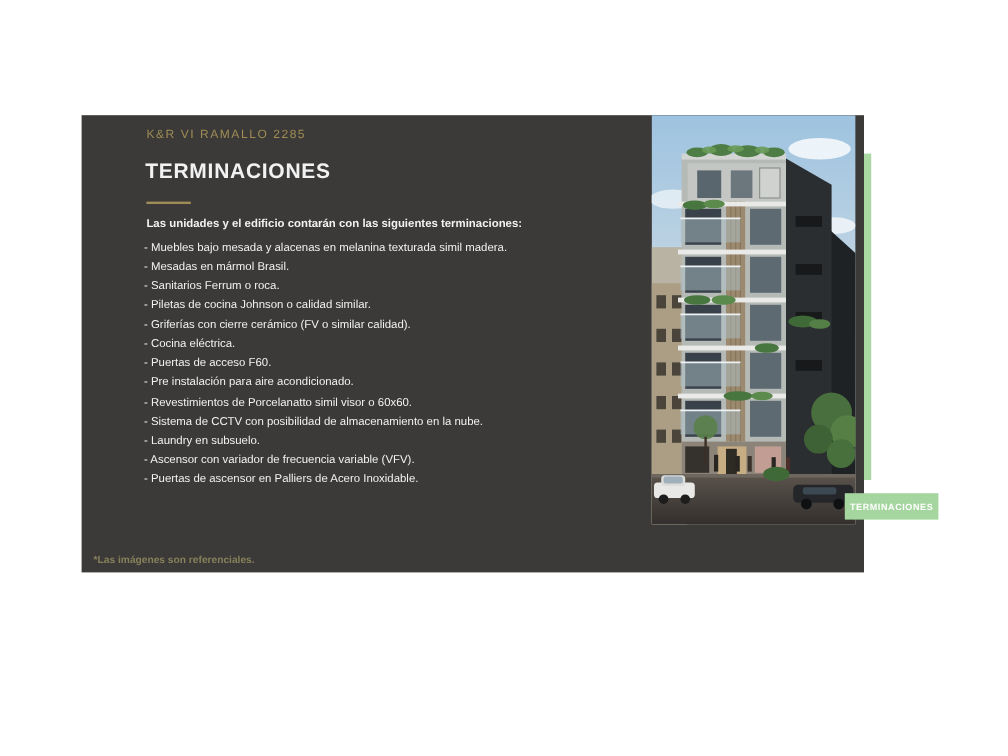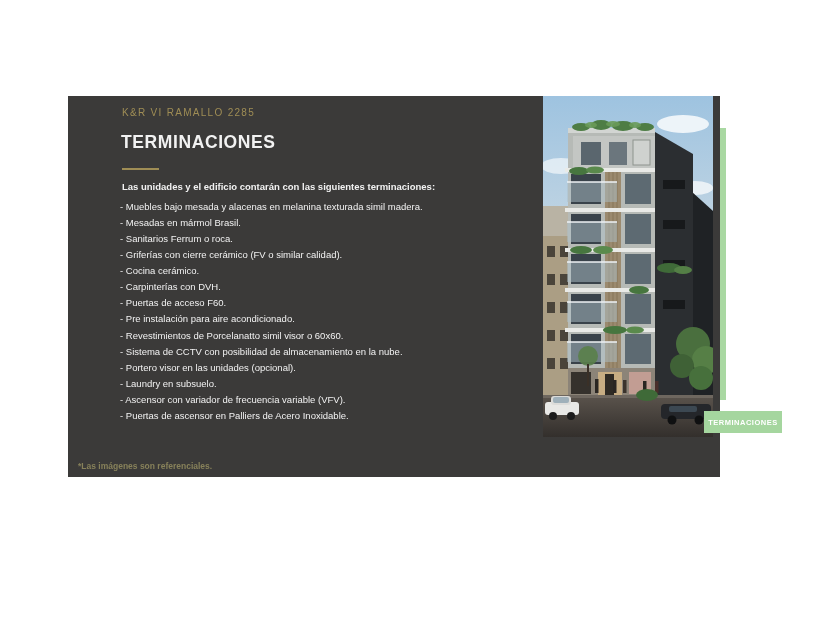--- a/index.html
+++ b/index.html
@@ -81,28 +81,27 @@
 
   <div class="slide">
     <div class="eyebrow">K&amp;R VI RAMALLO 2285</div>
     <div class="title">TERMINACIONES</div>
     <div class="title-underline"></div>
     <div class="intro">Las unidades y el edificio contarán con las siguientes terminaciones:</div>
     <div class="list">
         <div class="list-item">- Muebles bajo mesada y alacenas en melanina texturada simil madera.</div>
         <div class="list-item">- Mesadas en mármol Brasil.</div>
         <div class="list-item">- Sanitarios Ferrum o roca.</div>
+        <div class="list-item">- Piletas de cocina Johnson o calidad similar.</div>
         <div class="list-item">- Griferías con cierre cerámico (FV o similar calidad).</div>
-        <div class="list-item">- Cocina cerámico.</div>
-        <div class="list-item">- Carpinterías con DVH.</div>
+        <div class="list-item">- Cocina eléctrica.</div>
         <div class="list-item">- Puertas de acceso F60.</div>
         <div class="list-item">- Pre instalación para aire acondicionado.</div>
         <div class="list-item">- Revestimientos de Porcelanatto simil visor o 60x60.</div>
         <div class="list-item">- Sistema de CCTV con posibilidad de almacenamiento en la nube.</div>
-        <div class="list-item">- Portero visor en las unidades (opcional).</div>
         <div class="list-item">- Laundry en subsuelo.</div>
         <div class="list-item">- Ascensor con variador de frecuencia variable (VFV).</div>
         <div class="list-item">- Puertas de ascensor en Palliers de Acero Inoxidable.</div>
       </div>
     <div class="footnote">*Las imágenes son referenciales.</div>
   </div>
 
   <svg class="building" viewBox="0 0 170 341" xmlns="http://www.w3.org/2000/svg" preserveAspectRatio="none">
     <defs>
       <linearGradient id="sky" x1="0" y1="0" x2="0" y2="1">

